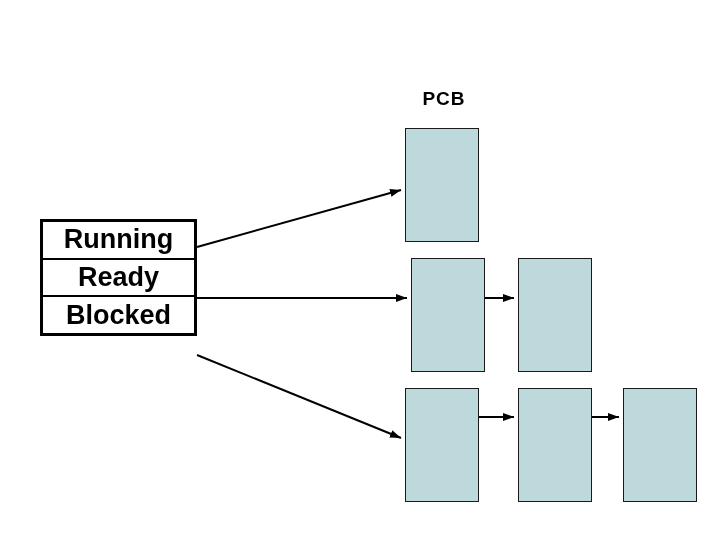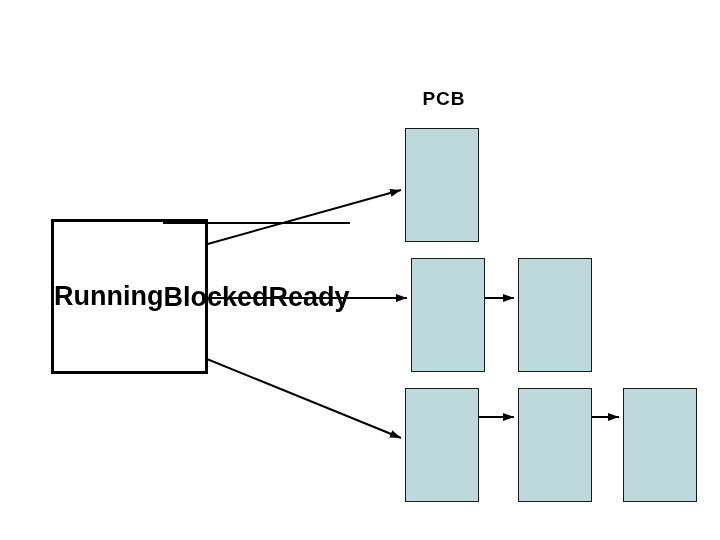--- a/index.html
+++ b/index.html
@@ -24,25 +24,25 @@
   }
   .arrow-layer line{stroke:var(--arrow);stroke-width:2;}
   .arrow-layer .head{fill:var(--arrow);}
   .pcb-label{
     position:absolute;left:404px;top:88px;width:80px;
     text-align:center;
     font-size:19px;font-weight:bold;letter-spacing:1px;
     color:var(--text);
   }
   .state-table{
-    position:absolute;left:51px;top:219px;width:157px;height:155px;
+    position:absolute;left:40px;top:219px;width:157px;height:117px;
     box-sizing:border-box;
     border:3px solid var(--table-border);
     background:#ffffff;
-    display:flex;flex-direction:row;
+    display:flex;flex-direction:column;
   }
   .state-row{
     flex:1;
     display:flex;align-items:center;justify-content:center;
     font-size:27px;font-weight:bold;color:var(--text);
     line-height:1;
   }
   .state-row + .state-row{border-top:2px solid var(--table-border);}
   .pcb-box{
     position:absolute;
@@ -71,24 +71,24 @@
     <line x1="592" y1="417" x2="619" y2="417" marker-end="url(#ah)"></line>
   </svg>
 
   <div class="pcb-label">PCB</div>
 
   <div class="state-table">
     <div class="state-row">
       <span>Running</span>
     </div>
     <div class="state-row">
-      <span>Blocked</span>
+      <span>Ready</span>
     </div>
     <div class="state-row">
-      <span>Ready</span>
+      <span>Blocked</span>
     </div>
   </div>
 
   <div id="queues">
       <div class="pcb-box" style="left: 405px; top: 128px;"></div>
       <div class="pcb-box" style="left: 411px; top: 258px;"></div>
       <div class="pcb-box" style="left: 518px; top: 258px;"></div>
       <div class="pcb-box" style="left: 405px; top: 388px;"></div>
       <div class="pcb-box" style="left: 518px; top: 388px;"></div>
       <div class="pcb-box" style="left: 623px; top: 388px;"></div>

